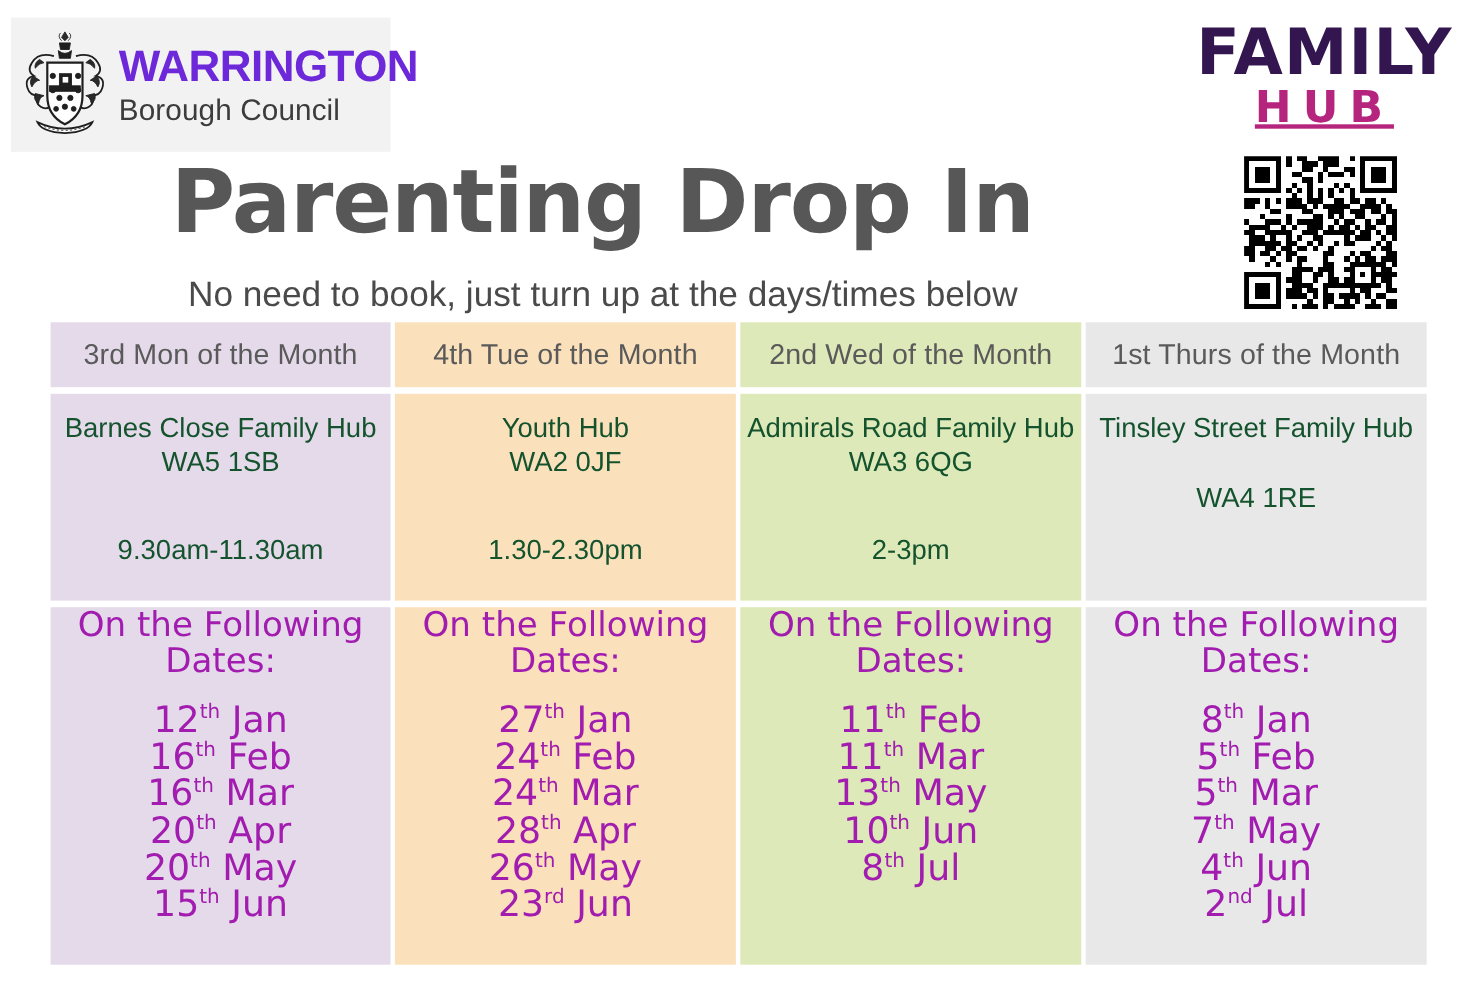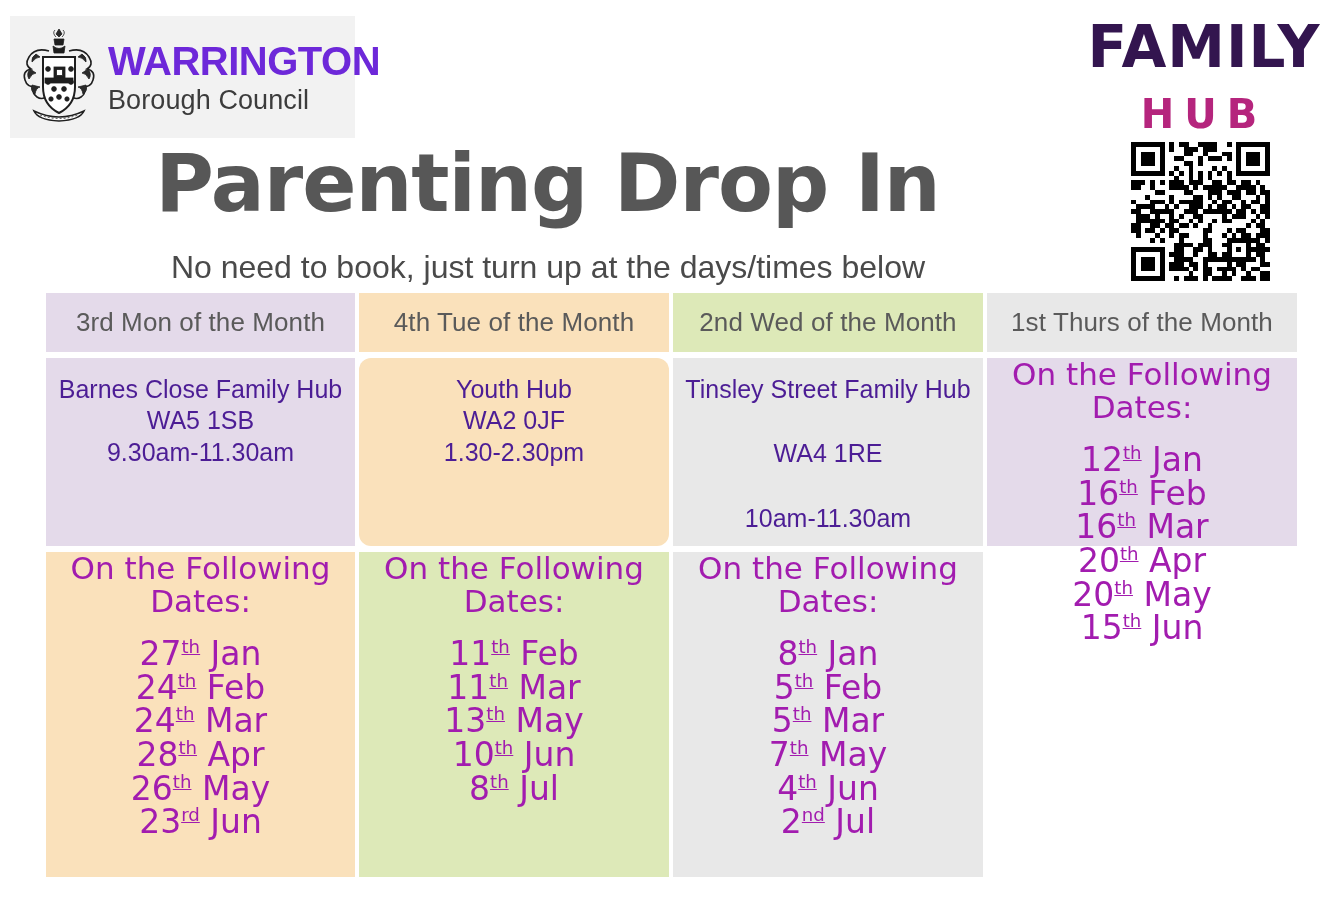--- a/index.html
+++ b/index.html
@@ -70,22 +70,23 @@
     line-height: 1;
     text-align: center;
     font-family: "DejaVu Sans", sans-serif;
   }
   #fh-hub {
     font-size: 40px;
     font-weight: 700;
     letter-spacing: 10px;
     line-height: 1;
     text-align: center;
-    margin-top: 18px;
+    margin-top: 2px;
     font-family: "DejaVu Sans", sans-serif;
+    text-decoration: underline;
   }
 
   
   #qr-code {
     position: absolute;
     left: 1131px;
     top: 142px;
     width: 139px;
     height: 139px;
   }
@@ -137,25 +138,26 @@
   .hdr {
     justify-content: center;
     font-size: 26px;
     color: #5a5a5a;
     letter-spacing: 0.1px;
   }
   .venue {
     justify-content: flex-start;
     padding-top: 16px;
     font-size: 25px;
-    color: #4c1d95;
+    color: #14532d;
     line-height: 1.25;
     text-align: center;
   }
   .venue .time {
+    margin-top: 48px;
     font-size: 25px;
   }
   .dates {
     justify-content: flex-start;
     color: #a21caf;
     text-align: center;
     font-family: "DejaVu Sans", sans-serif;
   }
   .dates-heading {
     font-size: 31px;
@@ -168,21 +170,20 @@
     line-height: 1.02;
     font-weight: 400;
   }
   .dates-list .date-row {
     white-space: nowrap;
   }
   .dates-list sup {
     font-size: 0.55em;
     vertical-align: super;
     line-height: 0;
-    text-decoration: underline;
   }
 
   
   .c1 { background: #e4daea; }
   .c2 { background: #fae1bb; }
   .c3 { background: #dde9b8; }
   .c4 { background: #e8e8e8; }
 </style>
 </head>
 <body>
@@ -266,24 +267,29 @@
       <span>2nd Wed of the Month</span>
     </div>
     <div class="cell hdr c4" style="background: rgb(232, 232, 232); justify-content: center;">
       <span>1st Thurs of the Month</span>
     </div>
     <div class="cell venue c1" style="background: rgb(228, 218, 234);">
       <div>Barnes Close Family Hub</div>
       <div>WA5 1SB</div>
       <div class="time">9.30am-11.30am</div>
     </div>
-    <div class="cell venue c2" style="background: rgb(250, 225, 187); border-radius: 12px;">
+    <div class="cell venue c2" style="background: rgb(250, 225, 187);">
       <div>Youth Hub</div>
       <div>WA2 0JF</div>
       <div class="time">1.30-2.30pm</div>
+    </div>
+    <div class="cell venue c3" style="background: rgb(221, 233, 184);">
+      <div>Admirals Road Family Hub</div>
+      <div>WA3 6QG</div>
+      <div class="time">2-3pm</div>
     </div>
     <div class="cell venue c4" style="background: rgb(232, 232, 232); gap: 33px;">
       <div>Tinsley Street Family Hub</div>
       <div>WA4 1RE</div>
       <div class="time">10am-11.30am</div>
     </div>
     <div class="cell dates c1" style="background: rgb(228, 218, 234);">
       <div class="dates-heading">On the Following Dates:</div>
       <div class="dates-list">
         <div class="date-row"><span>12</span><sup>th</sup><span> Jan</span></div>

